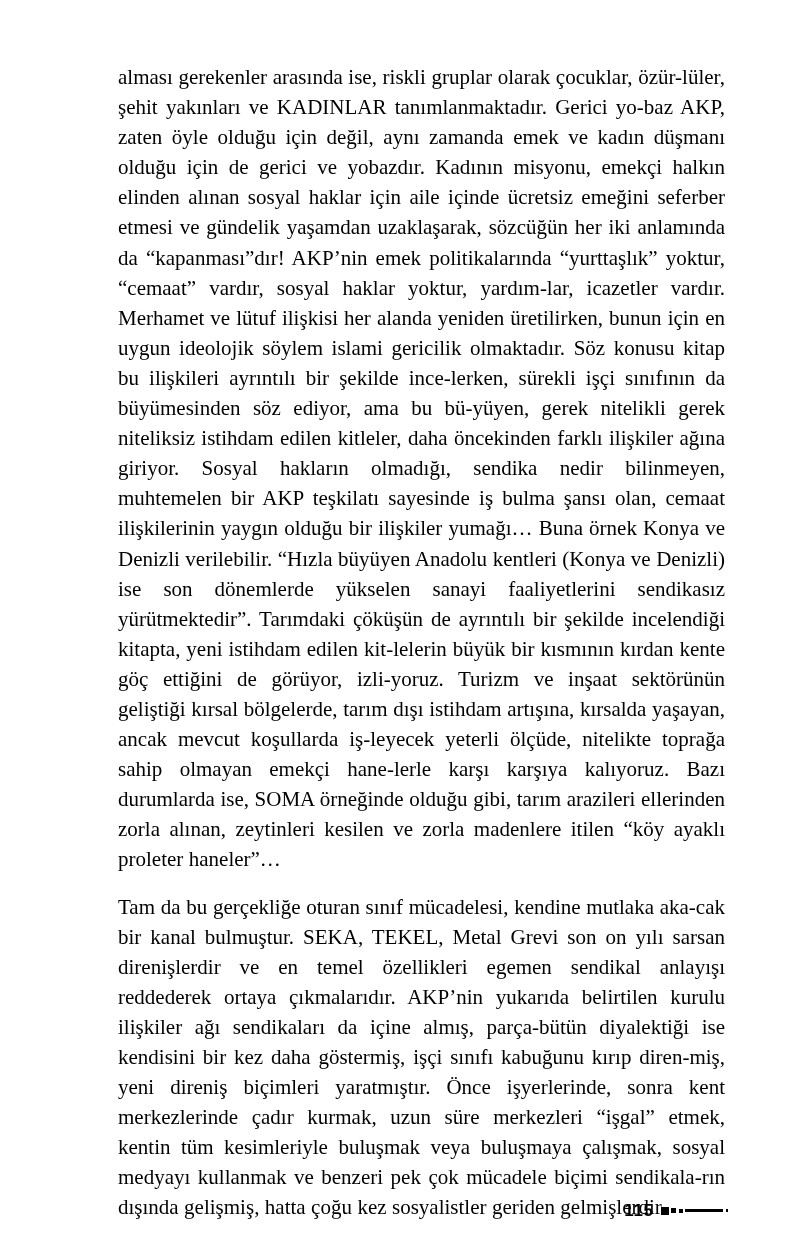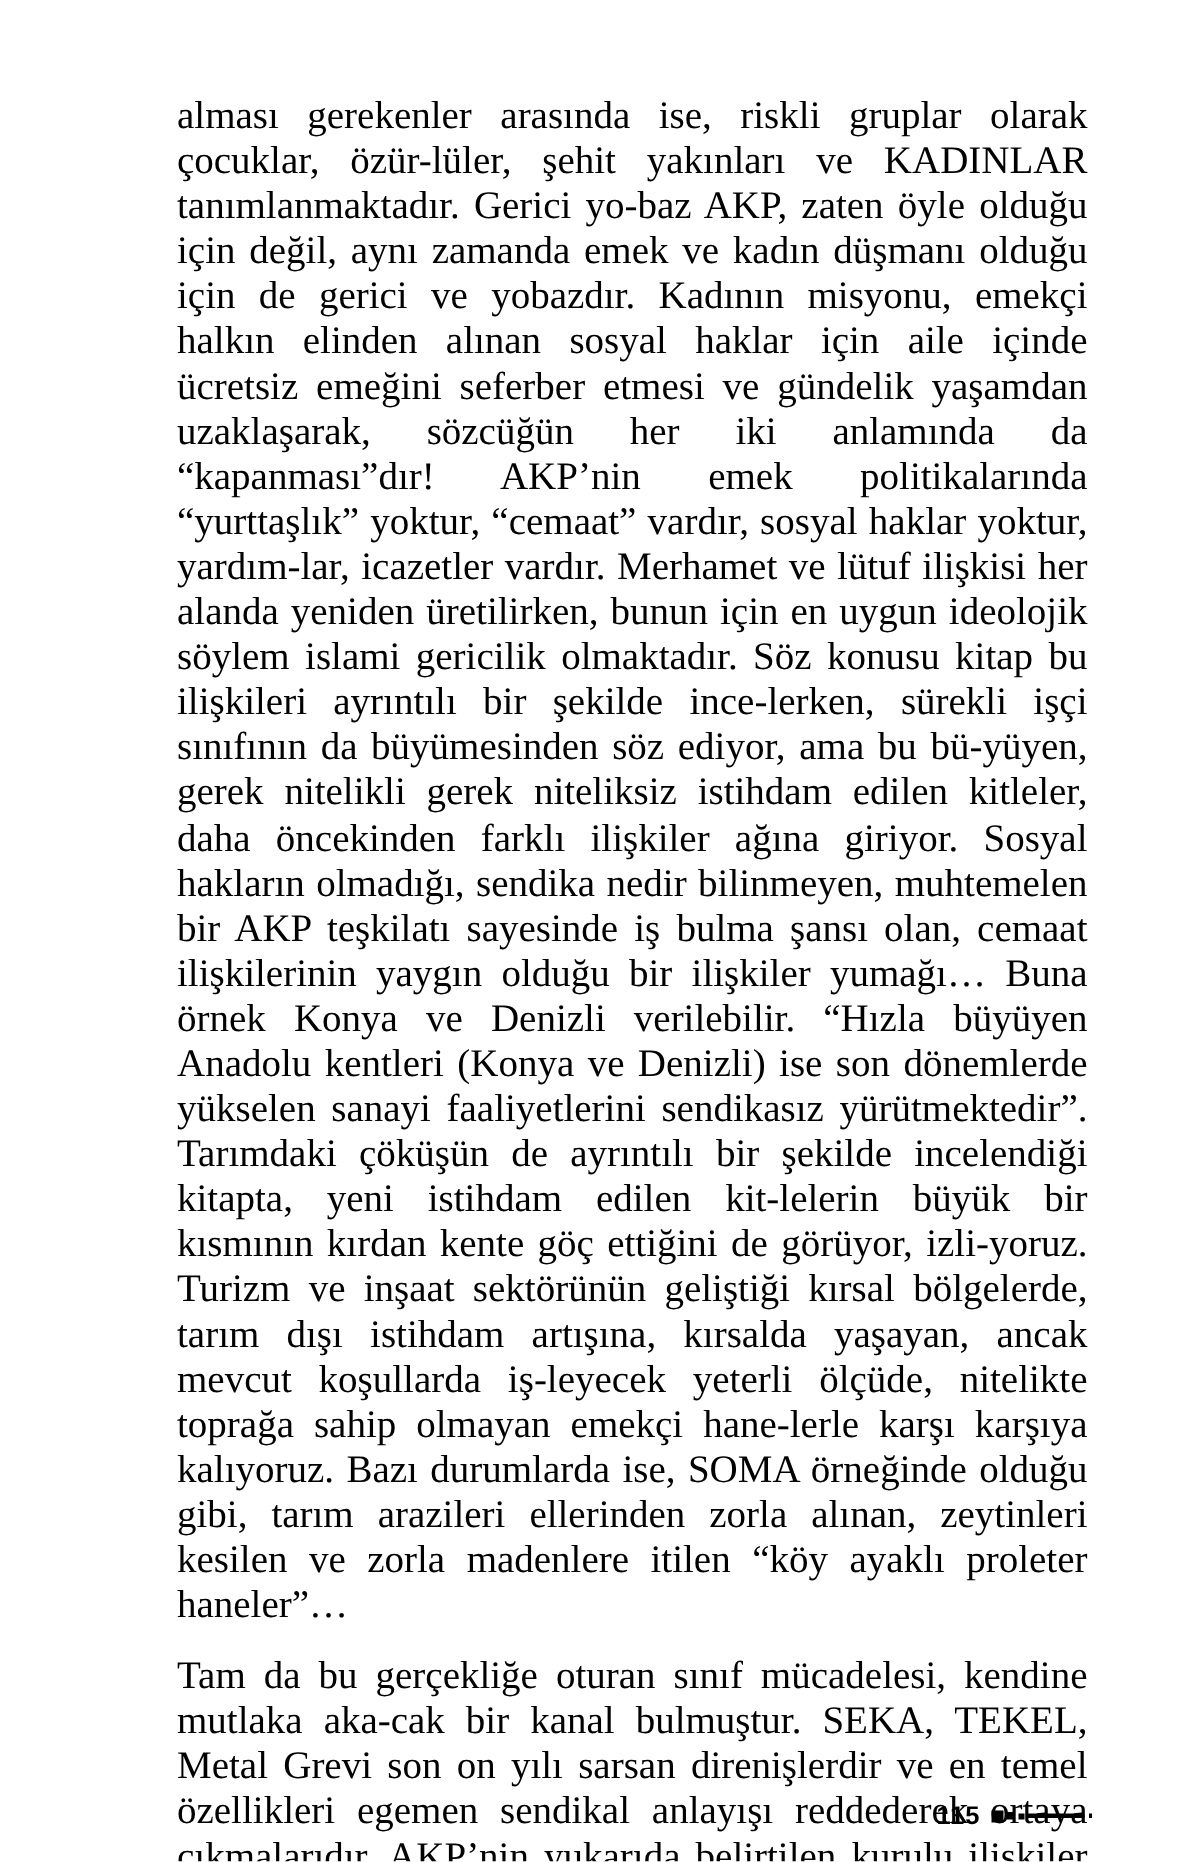--- a/index.html
+++ b/index.html
@@ -16,21 +16,21 @@
     box-sizing: border-box;
   }
   .text-column {
     position: absolute;
     left: 118px;
     top: 62px;
     width: 607px;
   }
   .para {
     font-family: "Liberation Serif", "DejaVu Serif", serif;
-    font-size: 26px;
+    font-size: 21px;
     line-height: 30.1px;
     color: #000000;
     text-align: justify;
     text-justify: inter-word;
     margin: 0;
     hyphens: manual;
     -webkit-hyphens: manual;
     word-spacing: 0.01em;
   }
   .para + .para {

